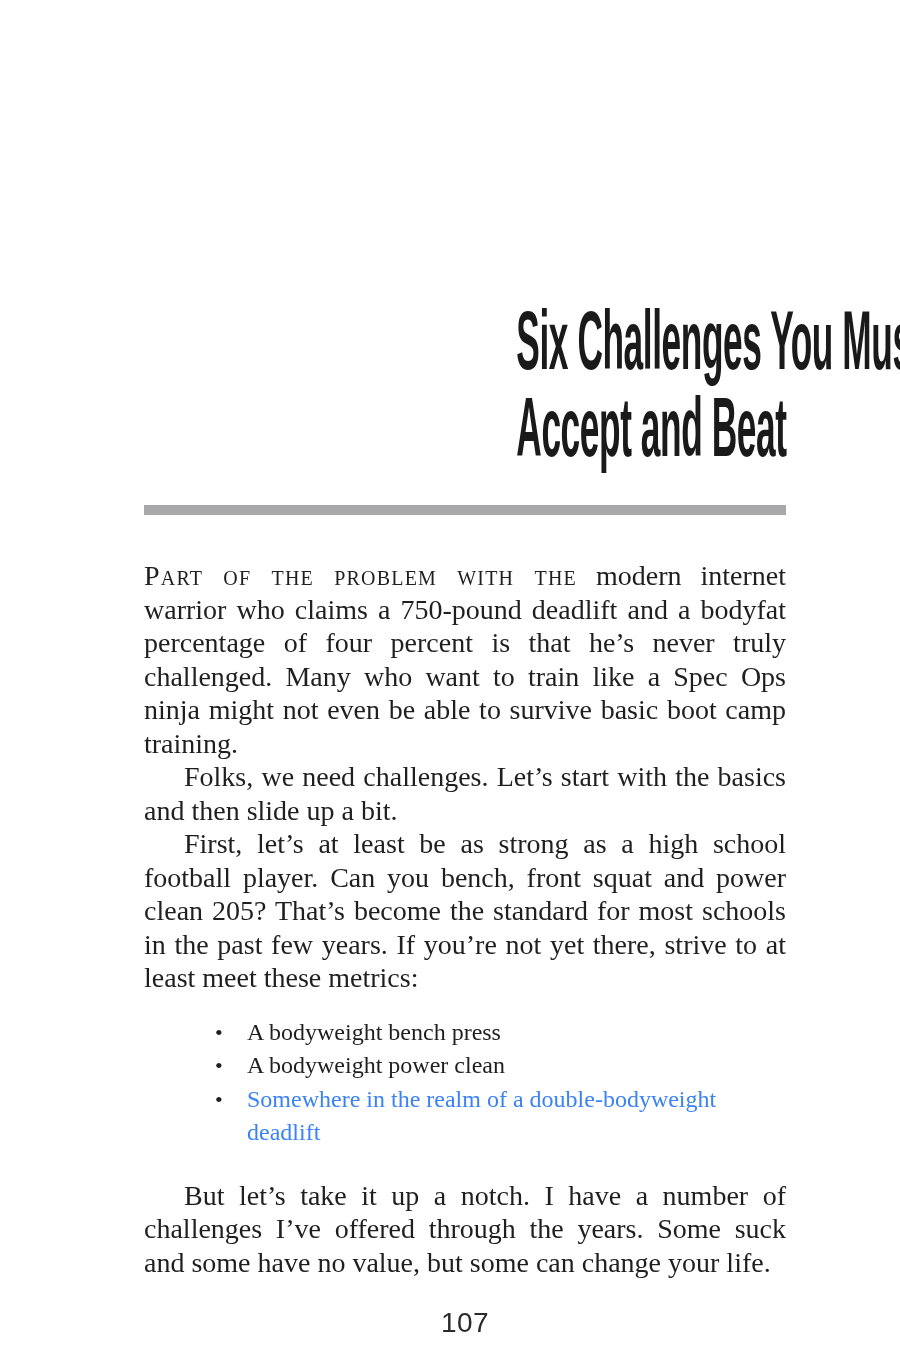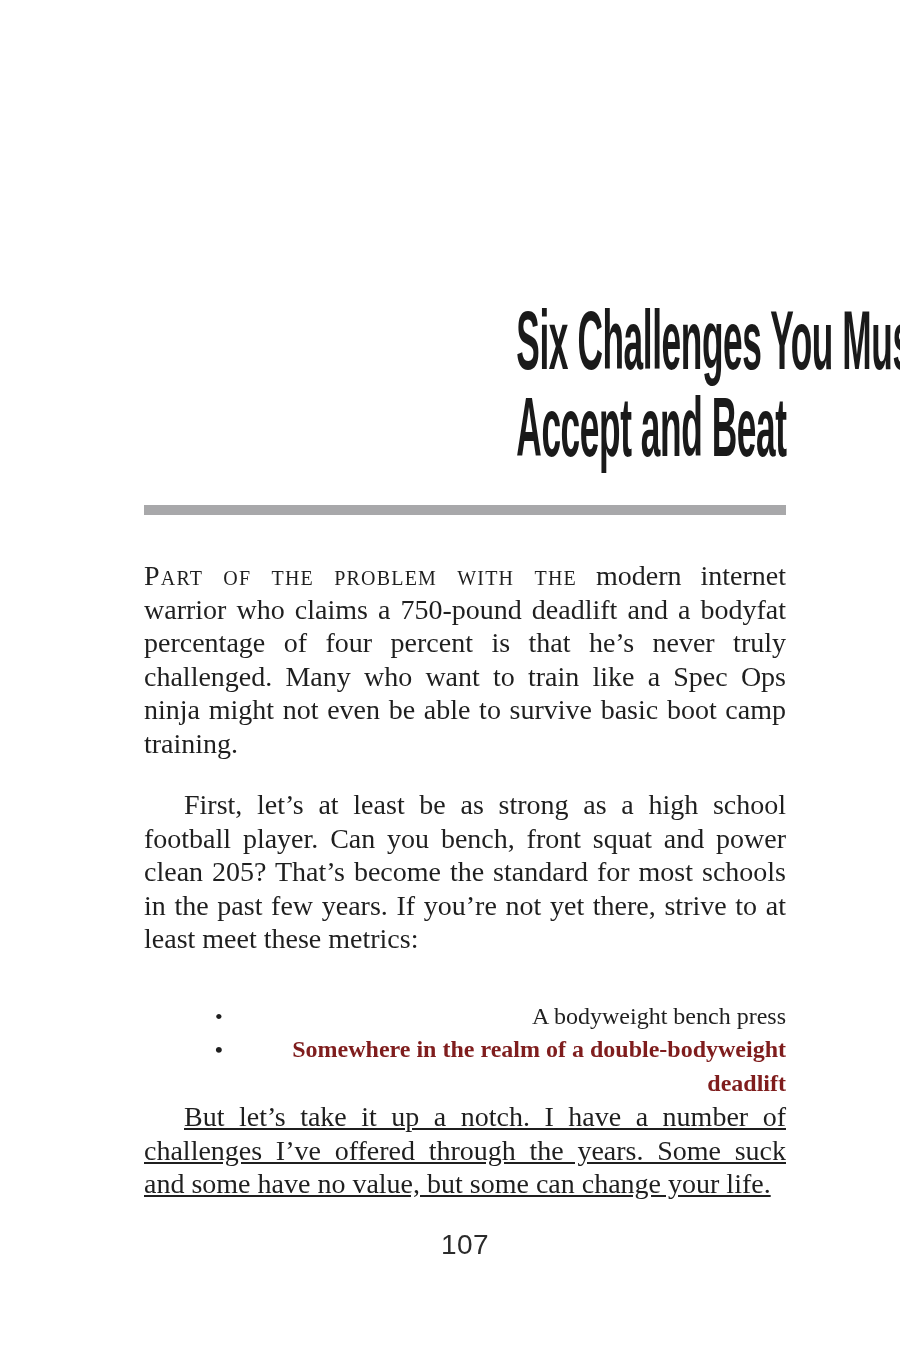--- a/index.html
+++ b/index.html
@@ -54,42 +54,41 @@
   }
   .para.indent {
     text-indent: 40px;
   }
   .smallcaps {
     font-variant: small-caps;
     letter-spacing: 1.2px;
   }
   .bullet-list {
     list-style: none;
-    margin: 44px 0 0 0;
+    margin: 21px 0 0 0;
     padding: 0;
-    text-align: right;
   }
   .bullet-list li {
     position: relative;
     padding-left: 103px;
     font-family: "Liberation Serif", serif;
     font-size: 24px;
     line-height: 33.5px;
     color: #1f1f1f;
   }
   .bullet-list li::before {
     content: "\2022";
     position: absolute;
     left: 71px;
     top: 0;
     font-size: 22px;
     color: #1f1f1f;
   }
   .para.after-list {
-    text-decoration: underline;
+    margin-top: 29px;
   }
   .folio {
     margin-top: 28px;
     text-align: center;
     font-family: "Liberation Sans", sans-serif;
     font-size: 28px;
     letter-spacing: 0.5px;
     color: #2b2b2b;
   }
 </style>
@@ -100,25 +99,27 @@
 
   <h1 class="chapter-title" style="color: rgb(26, 26, 26);">
     <span class="title-line">Six Challenges You Must</span>
     <span class="title-line">Accept and Beat</span>
   </h1>
 
   <div class="title-rule" style="background: rgb(168, 168, 170);"></div>
 
   <p class="para first" style="color: rgb(31, 31, 31);"><span class="smallcaps">Part of the problem with the</span><span> modern internet warrior who claims a 750-pound deadlift and a bodyfat percentage of four percent is that he’s never truly challenged. Many who want to train like a Spec Ops ninja might not even be able to survive basic boot camp training.</span></p>
 
+  <p class="para indent" style="color: rgb(31, 31, 31);">Folks, we need challenges. Let’s start with the basics and then slide up a bit.</p>
 
-  <p class="para indent" style="color: rgb(31, 31, 31); margin-top: 28px;">First, let’s at least be as strong as a high school football player. Can you bench, front squat and power clean 205? That’s become the standard for most schools in the past few years. If you’re not yet there, strive to at least meet these metrics:</p>
+  <p class="para indent" style="color: rgb(31, 31, 31);">First, let’s at least be as strong as a high school football player. Can you bench, front squat and power clean 205? That’s become the standard for most schools in the past few years. If you’re not yet there, strive to at least meet these metrics:</p>
 
   <ul class="bullet-list">
     <li style="color: rgb(31, 31, 31);">A bodyweight bench press</li>
-    <li style="color: #7f1d1d; font-weight: bold;">Somewhere in the realm of a double-bodyweight deadlift</li>
+    <li style="color: rgb(31, 31, 31);">A bodyweight power clean</li>
+    <li style="color: #3b82f6;">Somewhere in the realm of a double-bodyweight deadlift</li>
   </ul>
 
   <p class="para indent after-list" style="color: rgb(31, 31, 31);">But let’s take it up a notch. I have a number of challenges I’ve offered through the years. Some suck and some have no value, but some can change your life.</p>
 
   <div class="folio">107</div>
 
 </div>
 
 </body></html>

